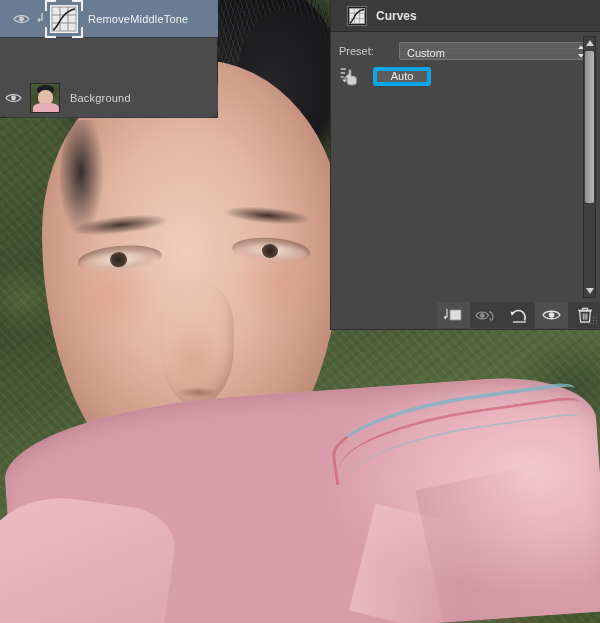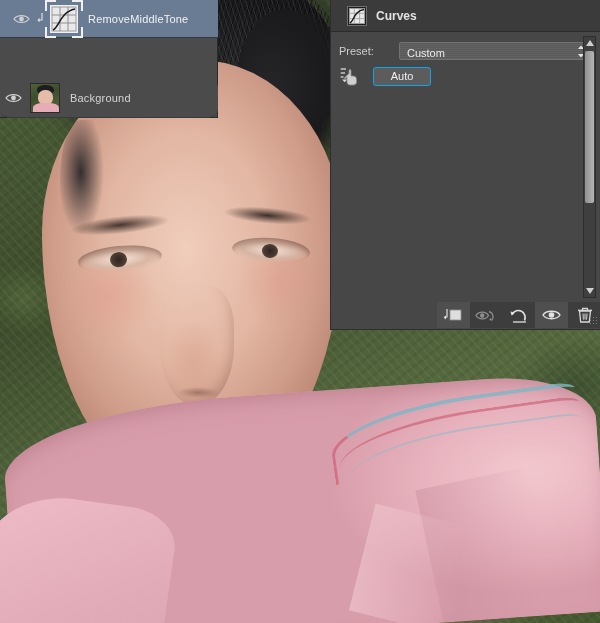--- a/index.html
+++ b/index.html
@@ -241,21 +241,21 @@
     background-image:repeating-linear-gradient(0deg, rgba(255,255,255,.05) 0 1px, transparent 1px 2px);
   }
   .combo .spin{ position:absolute; right:5px; top:2px; }
   #preset-combo{ flex:1;align-items:flex-end; }
 
   .channel-row{ position:absolute; left:8px; top:66px; width:252px; height:20px;
     display:flex; align-items:center; gap:8px; }
   .finger-icon{ width:26px; flex:0 0 26px; display:flex; align-items:center; justify-content:center; }
   #channel-combo{ width:144px; height:19px; }
   .auto-btn{
-    width:58px; height:19px; background:#5c5c5c; border:1px solid #0ea5e9;
+    width:58px; height:19px; background:#5c5c5c; border:4px solid #0ea5e9;
     border-radius:3px; display:flex; align-items:center; justify-content:center;
     color:#efefef; font-size:11px;
   }
 
   
   .cp-bottom{
     position:absolute; left:106px; top:302px; width:164px; height:26px;
     background:#3d3d3d; display:flex; align-items:center;
   }
   .cp-bottom .bi{ width:33px; height:26px; display:flex; align-items:center; justify-content:center; }

